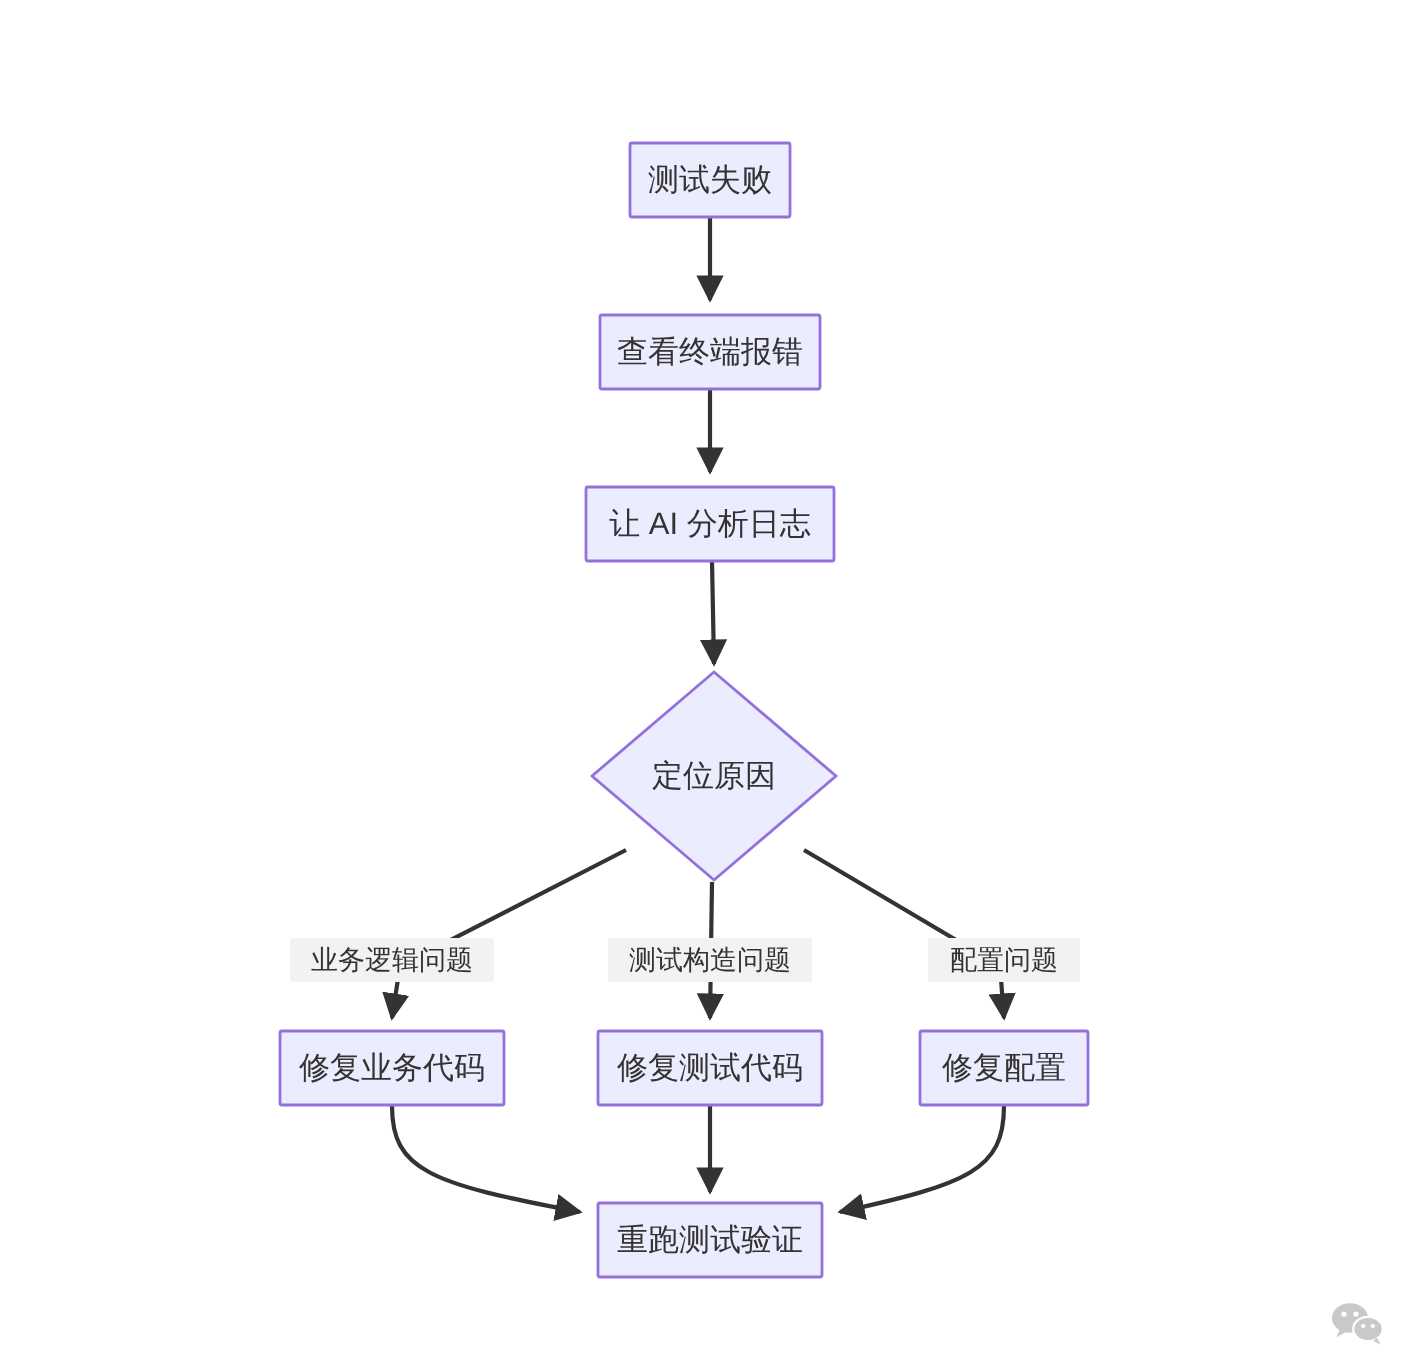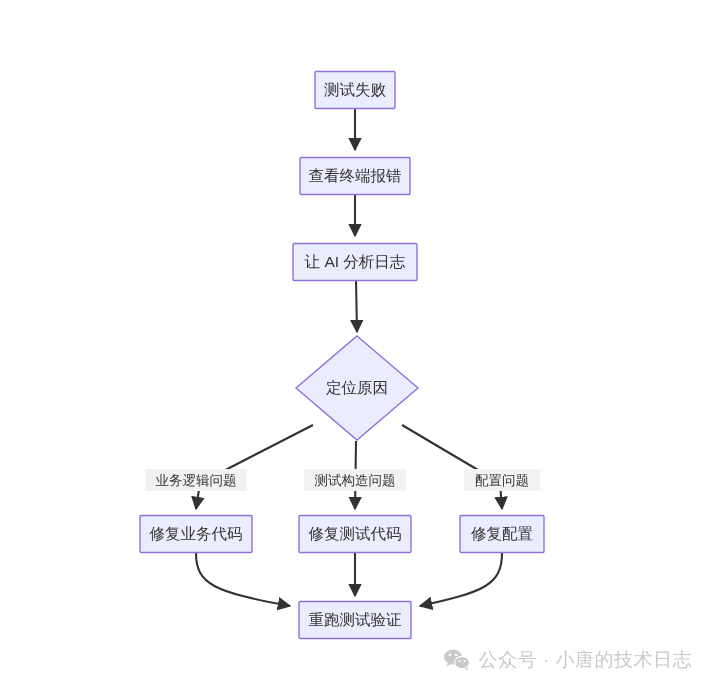--- a/index.html
+++ b/index.html
@@ -170,14 +170,13 @@
       <ellipse cx="9" cy="8" rx="9" ry="7.4" fill="#c9c9c9"></ellipse>
       <path d="M 4 13.6 L 2.2 17.6 L 6.6 15.2 Z" fill="#c9c9c9"></path>
       <circle cx="6" cy="6" r="1.3" fill="#ffffff"></circle>
       <circle cx="12" cy="6" r="1.3" fill="#ffffff"></circle>
       <ellipse cx="18" cy="13.5" rx="7.4" ry="6.1" fill="#c9c9c9" stroke="#ffffff" stroke-width="1.1"></ellipse>
       <path d="M 22.6 18 L 24.4 21.4 L 20.6 19.4 Z" fill="#c9c9c9"></path>
       <circle cx="15.6" cy="12" r="1.05" fill="#ffffff"></circle>
       <circle cx="20.4" cy="12" r="1.05" fill="#ffffff"></circle>
     </svg>
   </span>
-  <span>公众号 · 小唐的技术日志</span>
 </div>
 
 </body></html>

